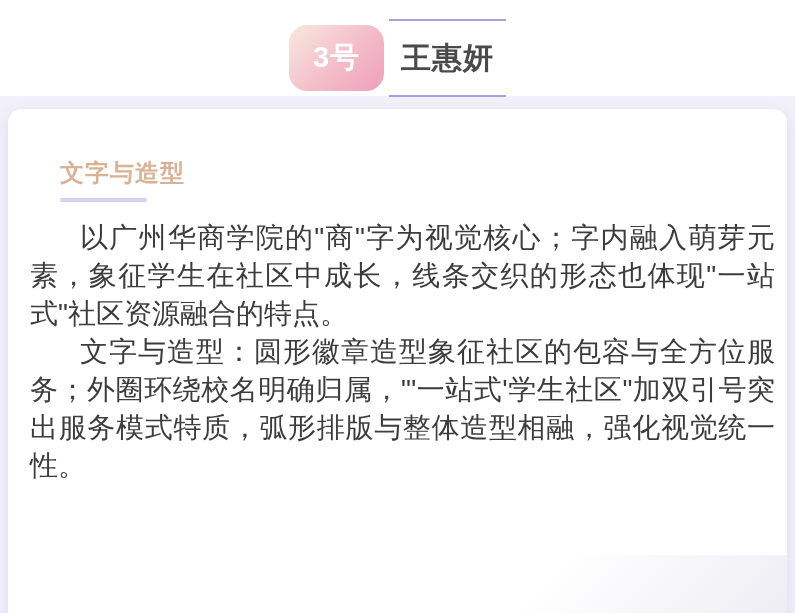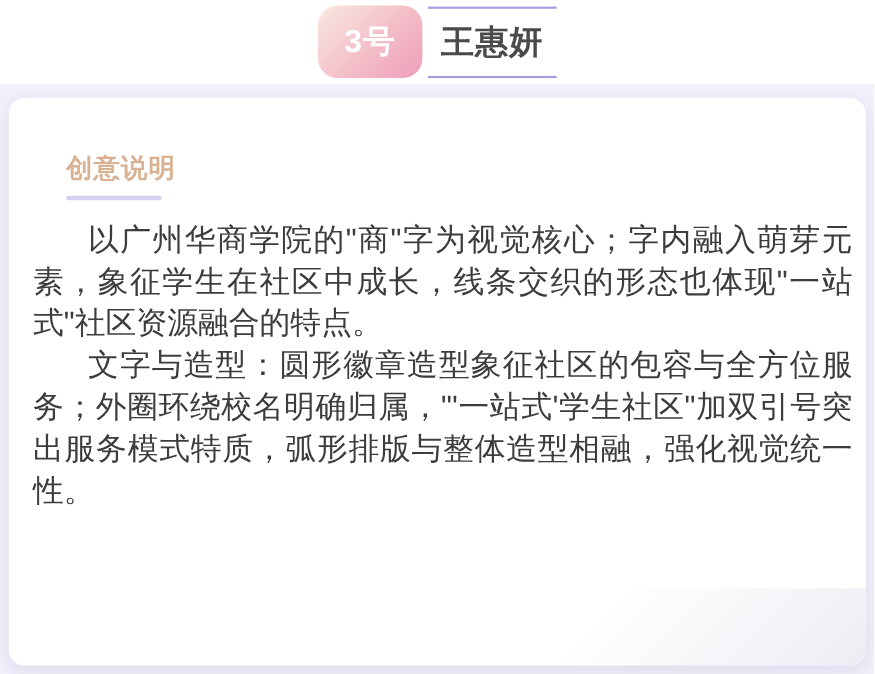--- a/index.html
+++ b/index.html
@@ -9,41 +9,42 @@
     background: #ffffff;
   }
 
   
   .header {
     height: 76px;
     background: #ffffff;
     display: flex;
     justify-content: center;
     align-items: center;
+    margin-top: 20px;
   }
   .entry-badge {
     width: 95px;
     height: 66px;
     border-radius: 18px;
     background: linear-gradient(135deg,
       var(--badge-gradient-start, #f8e9e0) 0%,
       var(--badge-gradient-mid, #f3bdc8) 55%,
       var(--badge-gradient-end, #ee9fb9) 100%);
     display: flex;
     justify-content: center;
     align-items: center;
     color: #ffffff;
     font-size: 29px;
     font-weight: bold;
     letter-spacing: 1px;
   }
   .entry-name {
     margin-left: 5px;
     min-width: 110px;
-    height: 65px;
+    height: 78px;
     padding: 16px 12px;
     border-top: 2px solid var(--name-border-purple, #a89ce2);
     border-bottom: 2px solid var(--name-border-purple, #a89ce2);
     background: #ffffff;
     display: flex;
     justify-content: center;
     align-items: center;
     color: var(--name-text, #4a4a4a);
     font-size: 30px;
     font-weight: bold;
@@ -116,20 +117,20 @@
   <div class="entry-badge">
     <span>3号</span>
   </div>
   <div class="entry-name">
     <span>王惠妍</span>
   </div>
 </div>
 
 <div class="page-body">
   <div class="card">
-    <h2 class="section-title">创意说明</h2>
+    <h2 class="section-title">文字与造型</h2>
     <div class="title-underline"></div>
     <div class="paragraphs">
       <p>以广州华商学院的"商"字为视觉核心；字内融入萌芽元素，象征学生在社区中成长，线条交织的形态也体现"一站式"社区资源融合的特点。</p>
       <p>文字与造型：圆形徽章造型象征社区的包容与全方位服务；外圈环绕校名明确归属，"'一站式'学生社区"加双引号突出服务模式特质，弧形排版与整体造型相融，强化视觉统一性。</p>
     </div>
   </div>
 </div>
 
 </body></html>

